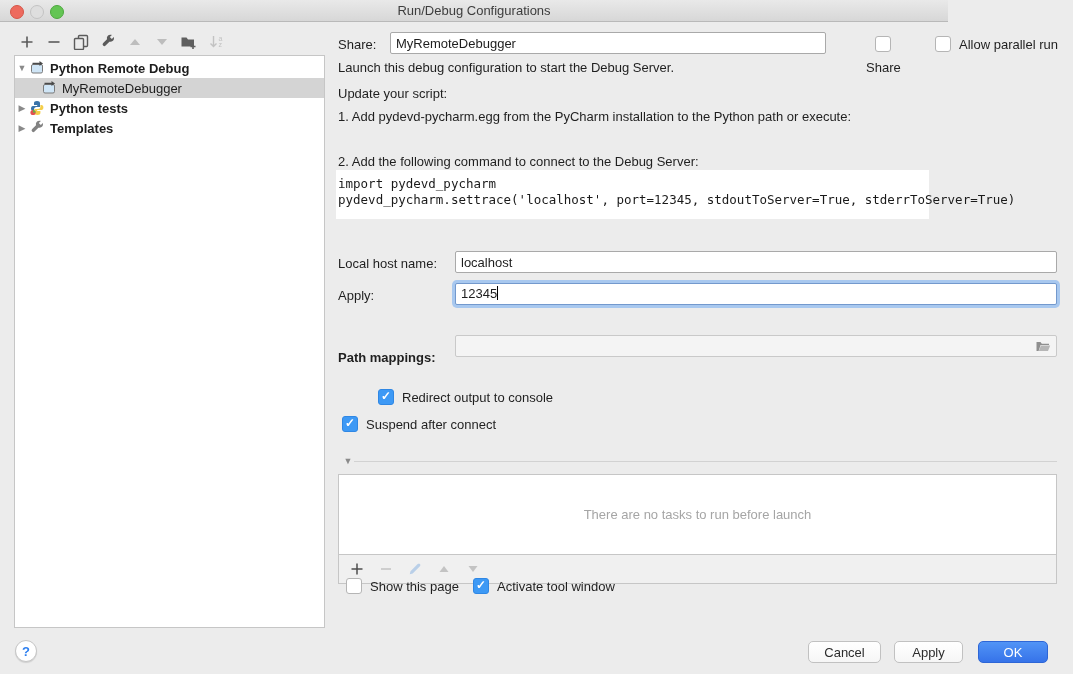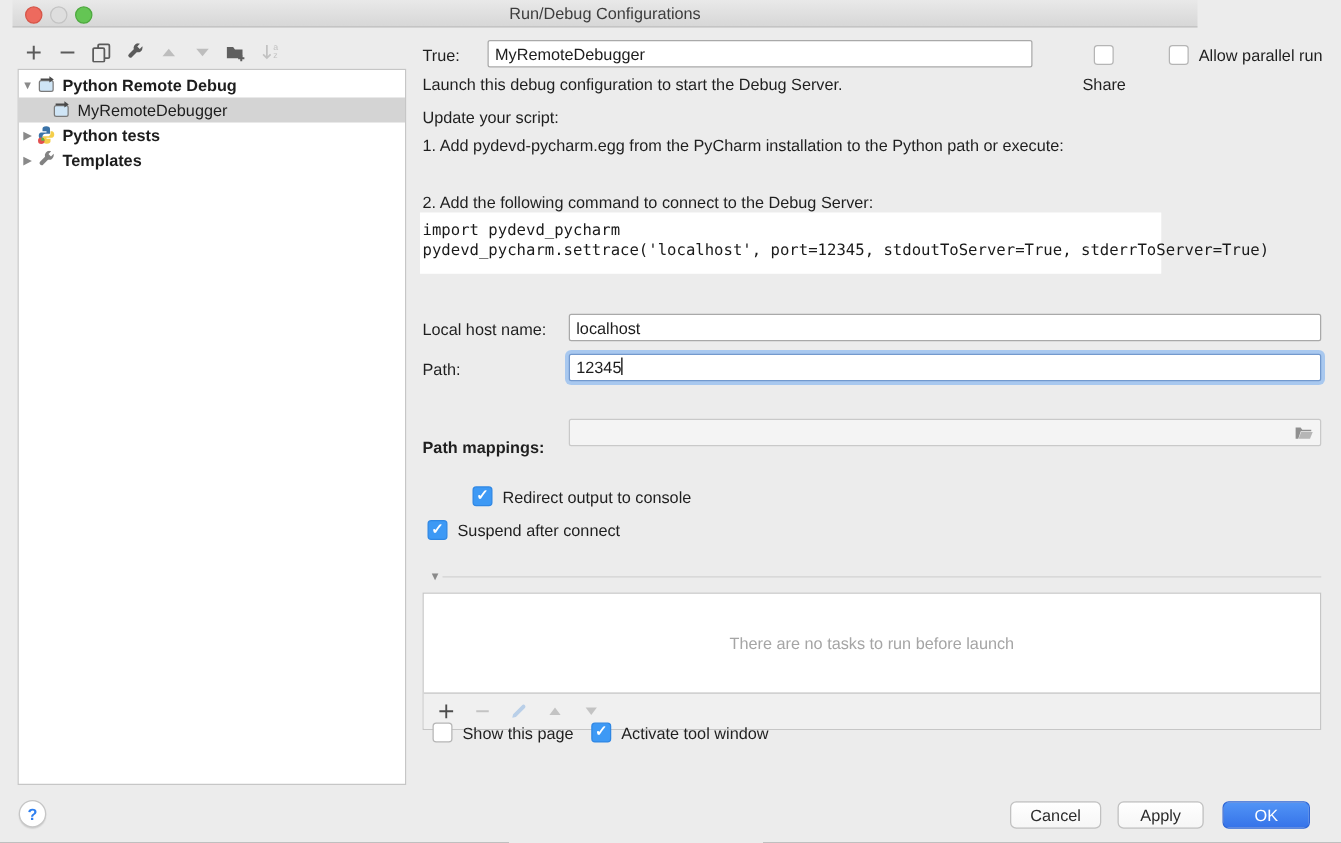--- a/index.html
+++ b/index.html
@@ -4,21 +4,21 @@
 <style>
   html,body{margin:0;padding:0;background:#9e9e9e;}
   .window{
     position:relative;width:1073px;height:674px;background:#ececec;
     font-family:"Liberation Sans",sans-serif;font-size:13px;color:#1f1f1f;
     overflow:hidden;box-sizing:border-box;
   }
   .abs{position:absolute;box-sizing:border-box;}
   
   .titlebar{
-    left:10px;top:0;width:948px;height:22px;
+    left:0;top:0;width:948px;height:22px;
     background:linear-gradient(#e9e9e9,#d7d7d7);
     border-bottom:1px solid #b9b9b9;
   }
   .traffic{position:absolute;top:5px;width:12px;height:12px;border-radius:50%;}
   .t-red{left:10px;background:#ed6a5e;border:1px solid #d55548;}
   .t-yellow{left:30px;background:#dedede;border:1px solid #c3c3c3;}
   .t-green{left:50px;background:#64c554;border:1px solid #4da83e;}
   .title-text{
     position:absolute;left:0;right:0;top:3px;text-align:center;
     color:#3d3d3d;font-size:13px;
@@ -192,42 +192,42 @@
     </div>
     <div class="tree-row">
       <span class="caret">▶</span>
       <svg class="tree-ico" viewBox="0 0 16 16">
         <path d="M14 4.2a3.6 3.6 0 0 1-4.6 3.5L5.6 11.5a1.7 1.7 0 1 1-2.4-2.4l3.8-3.8A3.6 3.6 0 0 1 10.5 .7c.5 0 1 .1 1.4.3L9.8 3.1l2 2 2.1-2.1c.1.4.1.8.1 1.2z" fill="#828282"></path>
       </svg>
       <span class="tree-label">Templates</span>
     </div>
   </div>
 
-  <div class="abs lbl" style="left:338px;top:37px;">True:</div>
+  <div class="abs lbl" style="left:338px;top:37px;">Share:</div>
   <input class="abs field" style="left: 390px; top: 32px; width: 436px;" value="MyRemoteDebugger">
   <div class="abs cb-row" style="left:866px;top:36px;flex-direction:column;">
     <span class="cb"></span>
     <span>Share</span>
   </div>
   <div class="abs cb-row" style="left:935px;top:36px;align-items:center;">
     <span class="cb"></span>
     <span>Allow parallel run</span>
   </div>
 
   <div class="abs lbl" style="left:338px;top:60px;">Launch this debug configuration to start the Debug Server.</div>
   <div class="abs lbl" style="left:338px;top:86px;">Update your script:</div>
   <div class="abs lbl" style="left:338px;top:109px;">1. Add pydevd-pycharm.egg from the PyCharm installation to the Python path or execute:</div>
   <div class="abs lbl" style="left:338px;top:154px;">2. Add the following command to connect to the Debug Server:</div>
   <div class="abs codeblock" style="left:336px;top:170px;width:593px;height:49px;padding:6px 0 0 2px;"><span>import pydevd_pycharm</span>
 <span>pydevd_pycharm.settrace('localhost', port=12345, stdoutToServer=True, stderrToServer=True)</span></div>
 
   <div class="abs lbl" style="left:338px;top:256px;">Local host name:</div>
   <input class="abs field" style="left: 455px; top: 251px; width: 602px;" value="localhost">
 
-  <div class="abs lbl" style="left:338px;top:288px;">Path:</div>
+  <div class="abs lbl" style="left:338px;top:288px;">Apply:</div>
   <div class="abs field focused" style="left:455px;top:283px;width:602px;"><span>12345</span><span class="caret-bar"></span></div>
 
   <div class="abs lbl" style="left:338px;top:350px;font-weight:bold;">Path mappings:</div>
   <div class="abs field disabled" style="left:455px;top:335px;width:602px;">
     <svg style="position:absolute;right:5px;top:3px;" width="16" height="15" viewBox="0 0 16 15">
       <path d="M1.5 3h4l1.3 1.8h7.2v1.2H5.6L3.6 12H1.5z" fill="#8f8f8f"></path>
       <path d="M5.9 6.6h9.3L13 12H3.8z" fill="#b6b6b6"></path>
     </svg>
   </div>
 

